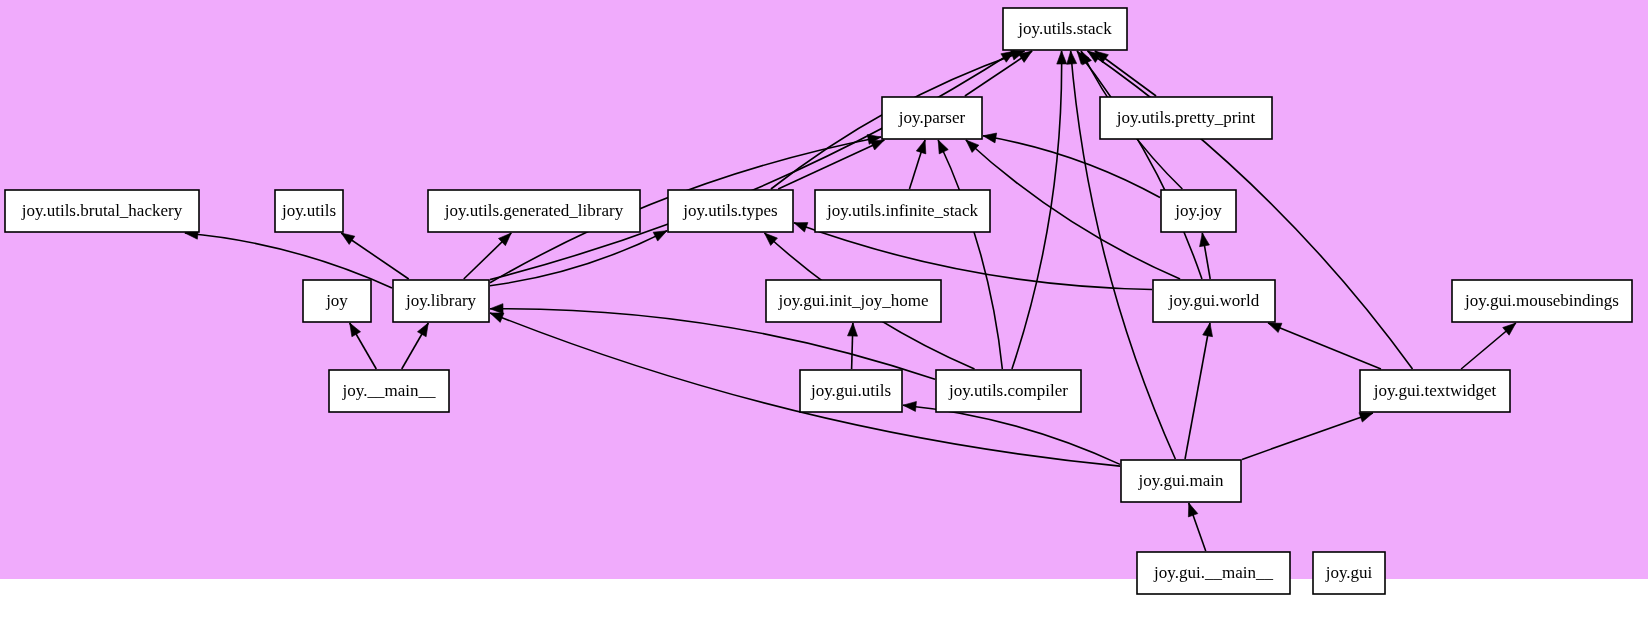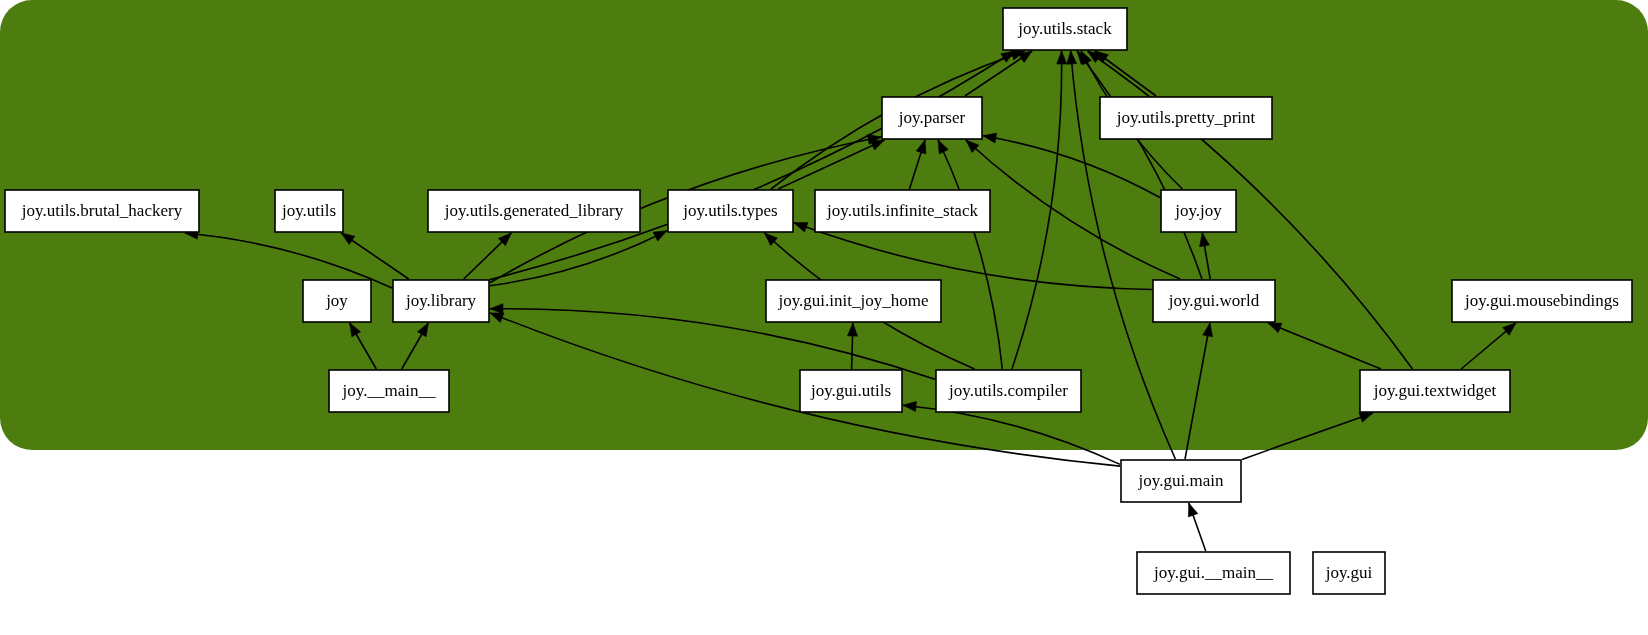--- a/index.html
+++ b/index.html
@@ -9,23 +9,22 @@
   }
   body {
     width: 1648px;
     height: 635px;
     font-family: "Liberation Serif", "DejaVu Serif", serif;
     overflow: hidden;
   }
   #graph-root {
     position: relative;
     width: 1648px;
-    height: 450px;
-    background: #4d7c0f;
-    border-radius: 32px;
+    height: 579px;
+    background: #f0abfc;
   }
   svg#graph-canvas {
     position: absolute;
     left: 0;
     top: 0;
     width: 1648px;
     height: 635px;
   }
   .edge-path {
     fill: none;

